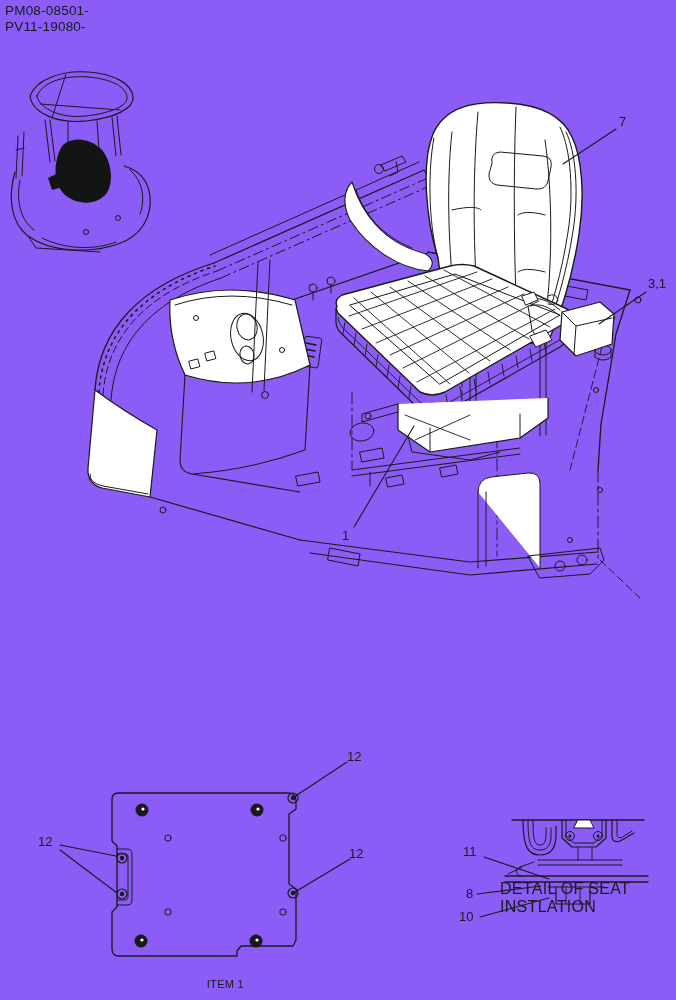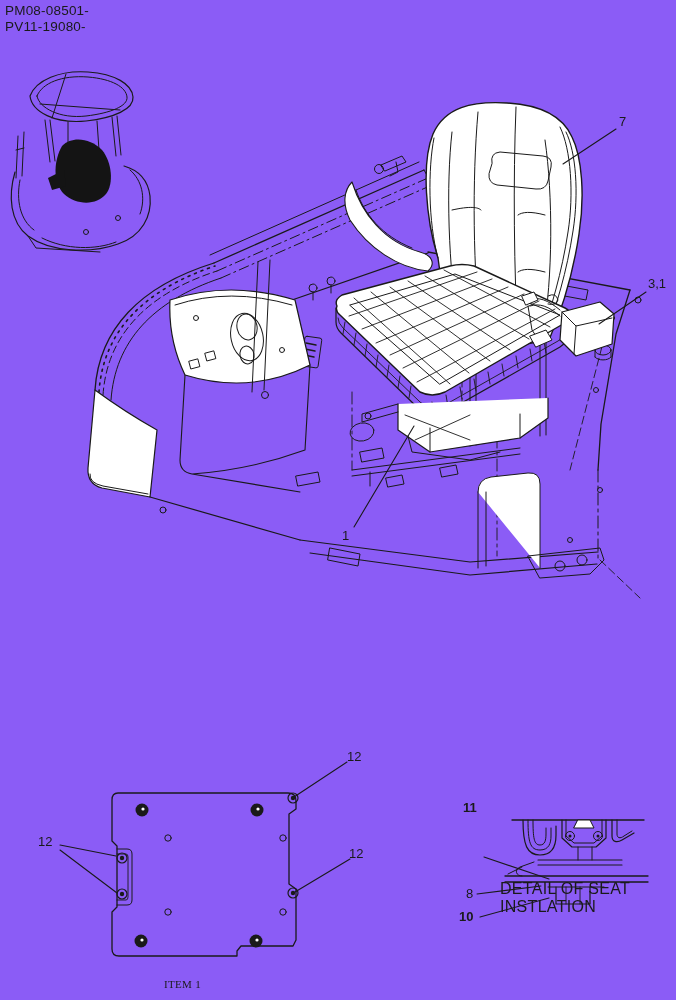--- a/index.html
+++ b/index.html
@@ -5,21 +5,21 @@
   html,body{margin:0;padding:0;background:#e8e8e8;}
   .page{
     position:relative;width:676px;height:1000px;background:#8b5cf6;
     font-family:"Liberation Sans","DejaVu Sans",sans-serif;color:#1a1a1a;
     overflow:hidden;margin:0 auto;
   }
   .header{position:absolute;left:5px;top:3px;font-size:13.5px;line-height:16px;letter-spacing:.2px;}
   .art{position:absolute;left:0;top:0;}
   .callout{position:absolute;font-size:13px;line-height:13px;}
   .caption{position:absolute;font-size:11px;letter-spacing:.3px;}
-  .caption.center{text-align:left;font-family:Liberation Serif, serif;}
+  .caption.center{text-align:right;}
   svg *{vector-effect:non-scaling-stroke;}
 </style>
 </head>
 <body>
 
 <div class="page">
 
   <div class="header">
     <div>PM08-08501-</div>
     <div>PV11-19080-</div>
@@ -259,20 +259,20 @@
   </svg>
 
   <span class="callout" style="left:619px;top:115px;">7</span>
   <span class="callout" style="left:648px;top:277px;">3,1</span>
   <span class="callout" style="left:342px;top:529px;">1</span>
 
   <span class="callout" style="left:347px;top:750px;">12</span>
   <span class="callout" style="left:349px;top:847px;">12</span>
   <span class="callout" style="left:38px;top:835px;">12</span>
 
-  <span class="callout" style="left:463px;top:801px;font-weight:bold;">11</span>
+  <span class="callout" style="left:463px;top:845px;">11</span>
   <span class="callout" style="left:466px;top:887px;">8</span>
-  <span class="callout" style="left:459px;top:910px;font-weight:bold;">10</span>
+  <span class="callout" style="left:459px;top:910px;">10</span>
 
   <div class="caption center" style="left:164px;top:978px;width:80px;">ITEM 1</div>
   <div class="caption" style="left:500px;top:880px;font-size:16px;">DETAIL OF SEAT INSTLATION</div>
 
 </div>
 
 </body></html>

